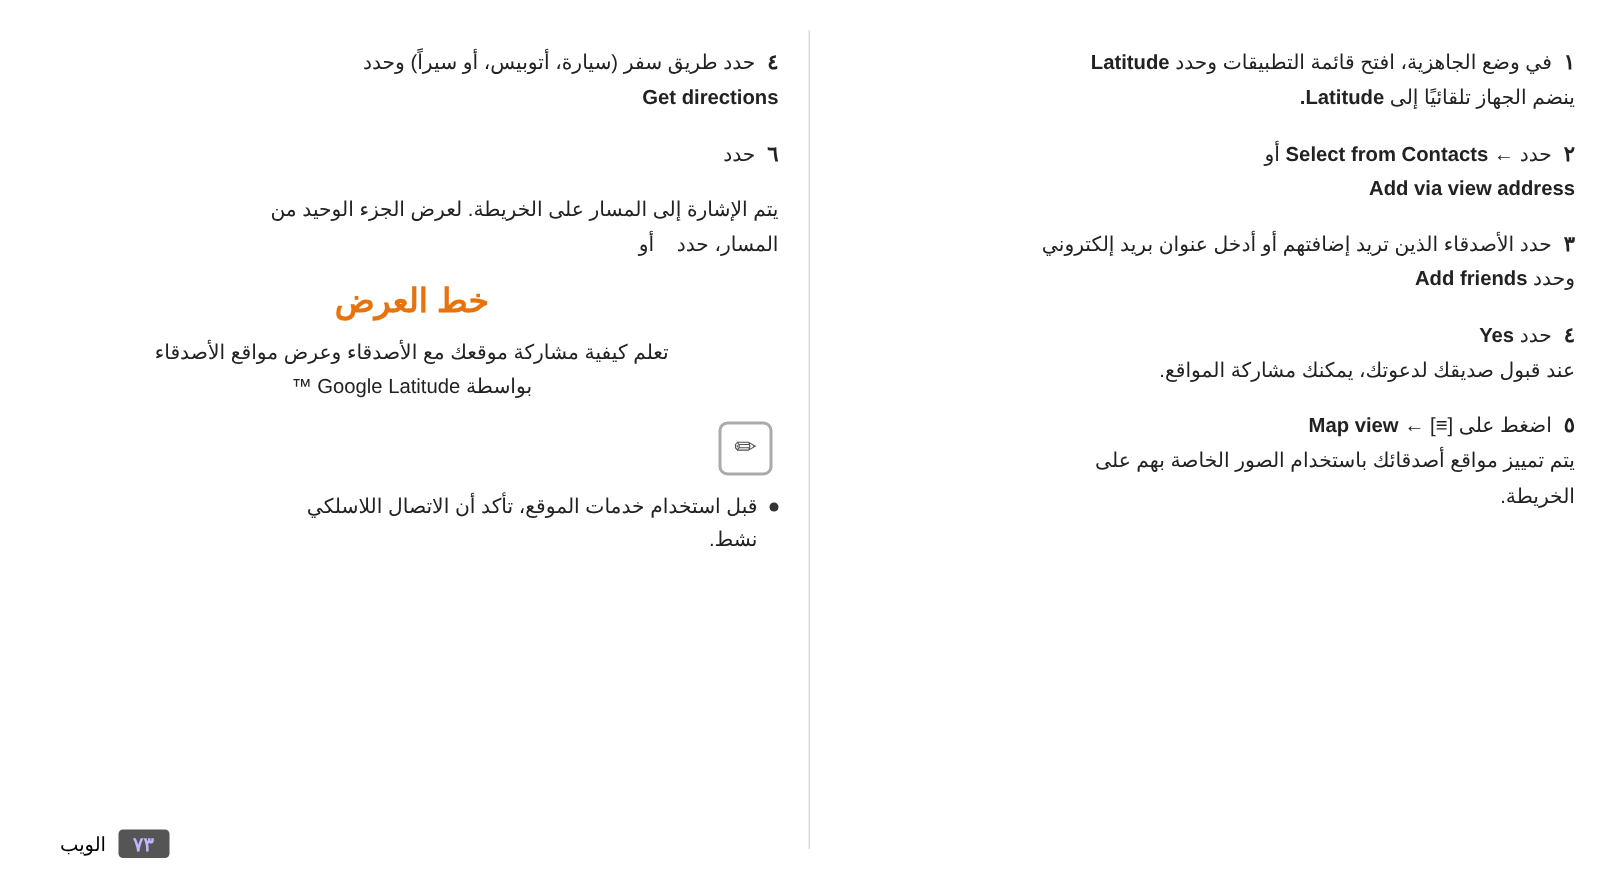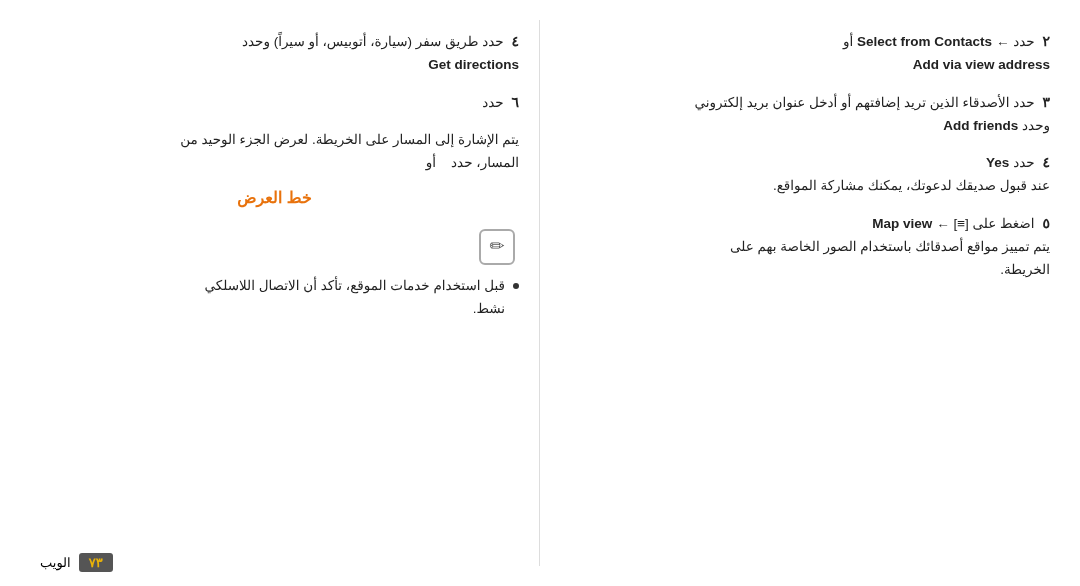--- a/index.html
+++ b/index.html
@@ -58,25 +58,25 @@
     .step-text {
       font-size: 13.5px;
       line-height: 1.65;
     }
 
     .bold-text {
       font-weight: bold;
     }
 
     .section-title {
-      font-size: 16px;
+      font-size: 22px;
       font-weight: bold;
       color: #e8720c;
       text-align: center;
-      margin-bottom: 22px;
+      margin-bottom: 10px;
       font-family: Arial, 'Traditional Arabic', sans-serif;
       direction: rtl;
     }
 
     .section-subtitle {
       font-size: 13.5px;
       line-height: 1.65;
       text-align: center;
       direction: rtl;
       margin-bottom: 12px;
@@ -130,21 +130,21 @@
       bottom: 14px;
       left: 40px;
       display: flex;
       align-items: center;
       gap: 8px;
       direction: rtl;
     }
 
     .footer-page {
       background: #555;
-      color: #eab308;
+      color: #c4b5fd;
       font-size: 13px;
       font-weight: bold;
       padding: 2px 10px;
       border-radius: 3px;
     }
 
     .footer-label {
       font-size: 13px;
       color: #000000;
       direction: rtl;
@@ -172,39 +172,52 @@
     </div>
 
     <div class="step">
       <span class="step-text">
         يتم الإشارة إلى المسار على الخريطة. لعرض الجزء الوحيد من<br>المسار، حدد &nbsp;&nbsp; أو
       </span>
     </div>
 
 
     <div class="section-title">خط العرض</div>
+    <div class="section-subtitle">
+      تعلم كيفية مشاركة موقعك مع الأصدقاء وعرض مواقع الأصدقاء<br>
+      بواسطة Google Latitude ™
+    </div>
 
     <ul class="bullet-list">
       <li class="bullet-item">
         <div class="icon-box">
           <span class="icon-pencil">✏</span>
         </div>
       </li>
       <li class="bullet-item">
         <span class="bullet-dot"></span>
         <span class="bullet-text">
           قبل استخدام خدمات الموقع، تأكد أن الاتصال اللاسلكي<br>نشط.
         </span>
       </li>
     </ul>
 
   </div>
 
   <div class="left-column">
 
+    <div class="step">
+      <span class="step-number">١</span>
+      <span class="step-text">
+        في وضع الجاهزية، افتح قائمة التطبيقات وحدد
+        <span class="bold-text">Latitude</span><br>
+        ينضم الجهاز تلقائيًا إلى
+        <span class="bold-text">Latitude.</span>
+      </span>
+    </div>
 
     <div class="step">
       <span class="step-number">٢</span>
       <span class="step-text">
         حدد ←
         <span class="bold-text">Select from Contacts</span>
         أو<br>
         <span class="bold-text">Add via view address</span>
       </span>
     </div>

